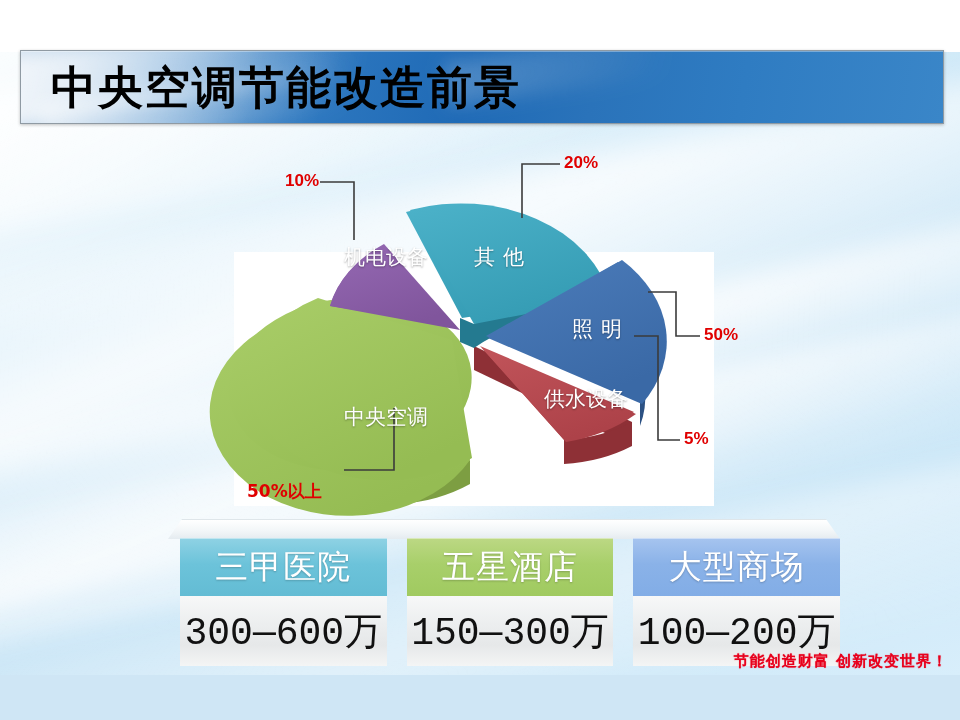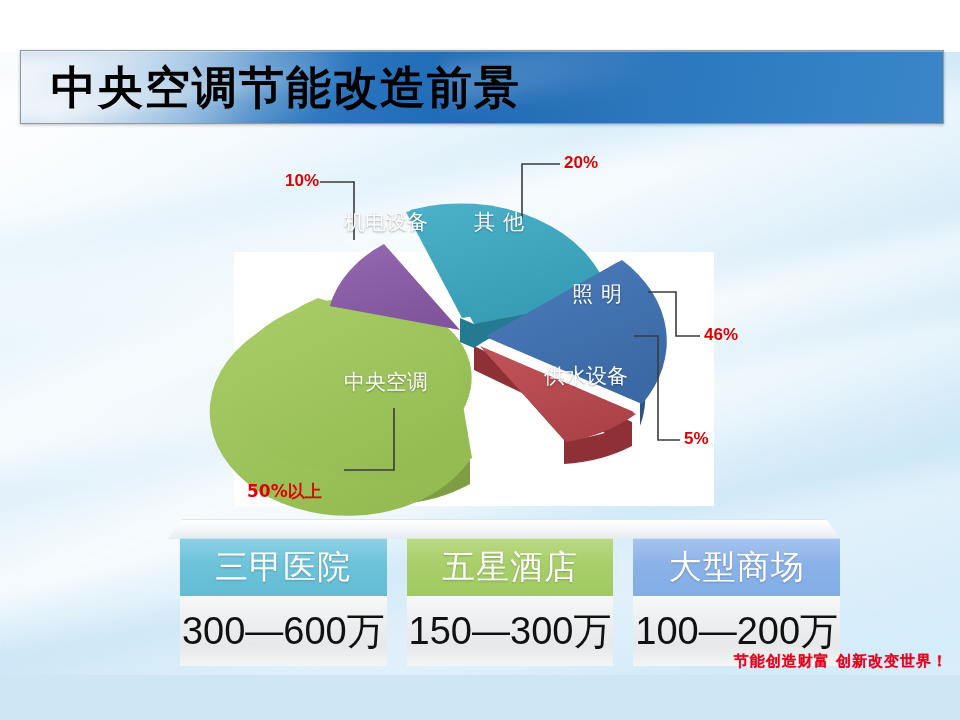--- a/index.html
+++ b/index.html
@@ -71,21 +71,21 @@
     background:#ffffff;
   }
 
   
   #pie-area{position:absolute;left:234px;top:140px;width:480px;height:370px;}
   #pie-svg{position:absolute;left:0;top:0;width:480px;height:370px;overflow:visible;}
 
   .slice-label{
     position:absolute;color:#ffffff;white-space:nowrap;
     font-family:"DejaVu Serif","Liberation Serif",serif;font-size:21px;
-    text-shadow:0 1px 2px rgba(0,0,0,.35);pointer-events:none;
+    text-shadow:0 1px 2px rgba(0,0,0,.35);pointer-events:none;margin-top:35px;
   }
   .pct-label{
     position:absolute;color:#e00000;font-weight:bold;font-size:17px;
     font-family:"Liberation Sans","DejaVu Sans",sans-serif;white-space:nowrap;
   }
   .pct-label.cn{font-family:"DejaVu Sans","Liberation Sans",sans-serif;}
   .leader{position:absolute;stroke:#3b3b3b;stroke-width:1.6;fill:none;}
 
   
   #table-3d{position:absolute;left:168px;top:519px;width:672px;height:148px;}
@@ -105,21 +105,21 @@
     text-shadow:0 1px 2px rgba(0,0,0,.22);
     box-shadow:inset 0 1px 0 rgba(255,255,255,.45);
   }
   .thead.c1{background:linear-gradient(180deg,#8fd2e4 0%,#6cc3da 45%,#63bcd4 100%);}
   .thead.c2{background:linear-gradient(180deg,#bcd884 0%,#a8cf6a 45%,#a0ca60 100%);}
   .thead.c3{background:linear-gradient(180deg,#a6c4ef 0%,#8ab2e8 45%,#82ade6 100%);}
   .tcell{
     height:70px;display:flex;align-items:center;justify-content:center;
     background:linear-gradient(180deg,#f7f8f8 0%,#eceeef 40%,#e6e8e9 70%,#f4f5f5 100%);
     color:#111;font-size:38px;letter-spacing:0;
-    font-family:Liberation Sans, sans-serif;white-space:nowrap;
+    font-family:Liberation Mono, monospace;white-space:nowrap;
   }
 
   
   #footer-slogan{
     position:absolute;right:12px;bottom:4px;
     color:#e8001c;font-weight:bold;font-size:15px;letter-spacing:1px;
     font-family:"DejaVu Sans","Liberation Sans",sans-serif;
     text-shadow:0 0 1px rgba(232,0,28,.7);white-space:nowrap;margin-left:10px;
   }
 </style>
@@ -206,26 +206,26 @@
       <polyline class="leader" points="414,152 442,152 442,196 466,196"></polyline>
 
       <polyline class="leader" points="400,196 424,196 424,300 446,300"></polyline>
 
       <polyline class="leader" points="160,268 160,330 110,330"></polyline>
     </svg>
 
     <div class="slice-label" style="left:110px;top:68px;">机电设备</div>
     <div class="slice-label" style="left:240px;top:68px;letter-spacing:8px;">其他</div>
     <div class="slice-label" style="left:338px;top:140px;letter-spacing:8px;">照明</div>
-    <div class="slice-label" style="left:310px;top:222px;">供水设备</div>
+    <div class="slice-label" style="left:310px;top:210px;">供水设备</div>
     <div class="slice-label" style="left:110px;top:228px;">中央空调</div>
 
     <div class="pct-label" style="left:330px;top:13px;">20%</div>
     <div class="pct-label" style="left:51px;top:31px;">10%</div>
-    <div class="pct-label" style="left:470px;top:185px;">46%</div>
+    <div class="pct-label" style="left:470px;top:185px;">50%</div>
     <div class="pct-label" style="left:450px;top:289px;">5%</div>
     <div class="pct-label cn" style="left:13px;top:319px;margin-top:21px;">50%以上</div>
   </div>
 
   <div id="table-3d">
     <div id="table-top"></div>
     <div id="table-body">
 
       <div class="tcol">
         <div class="thead c1">三甲医院</div>

